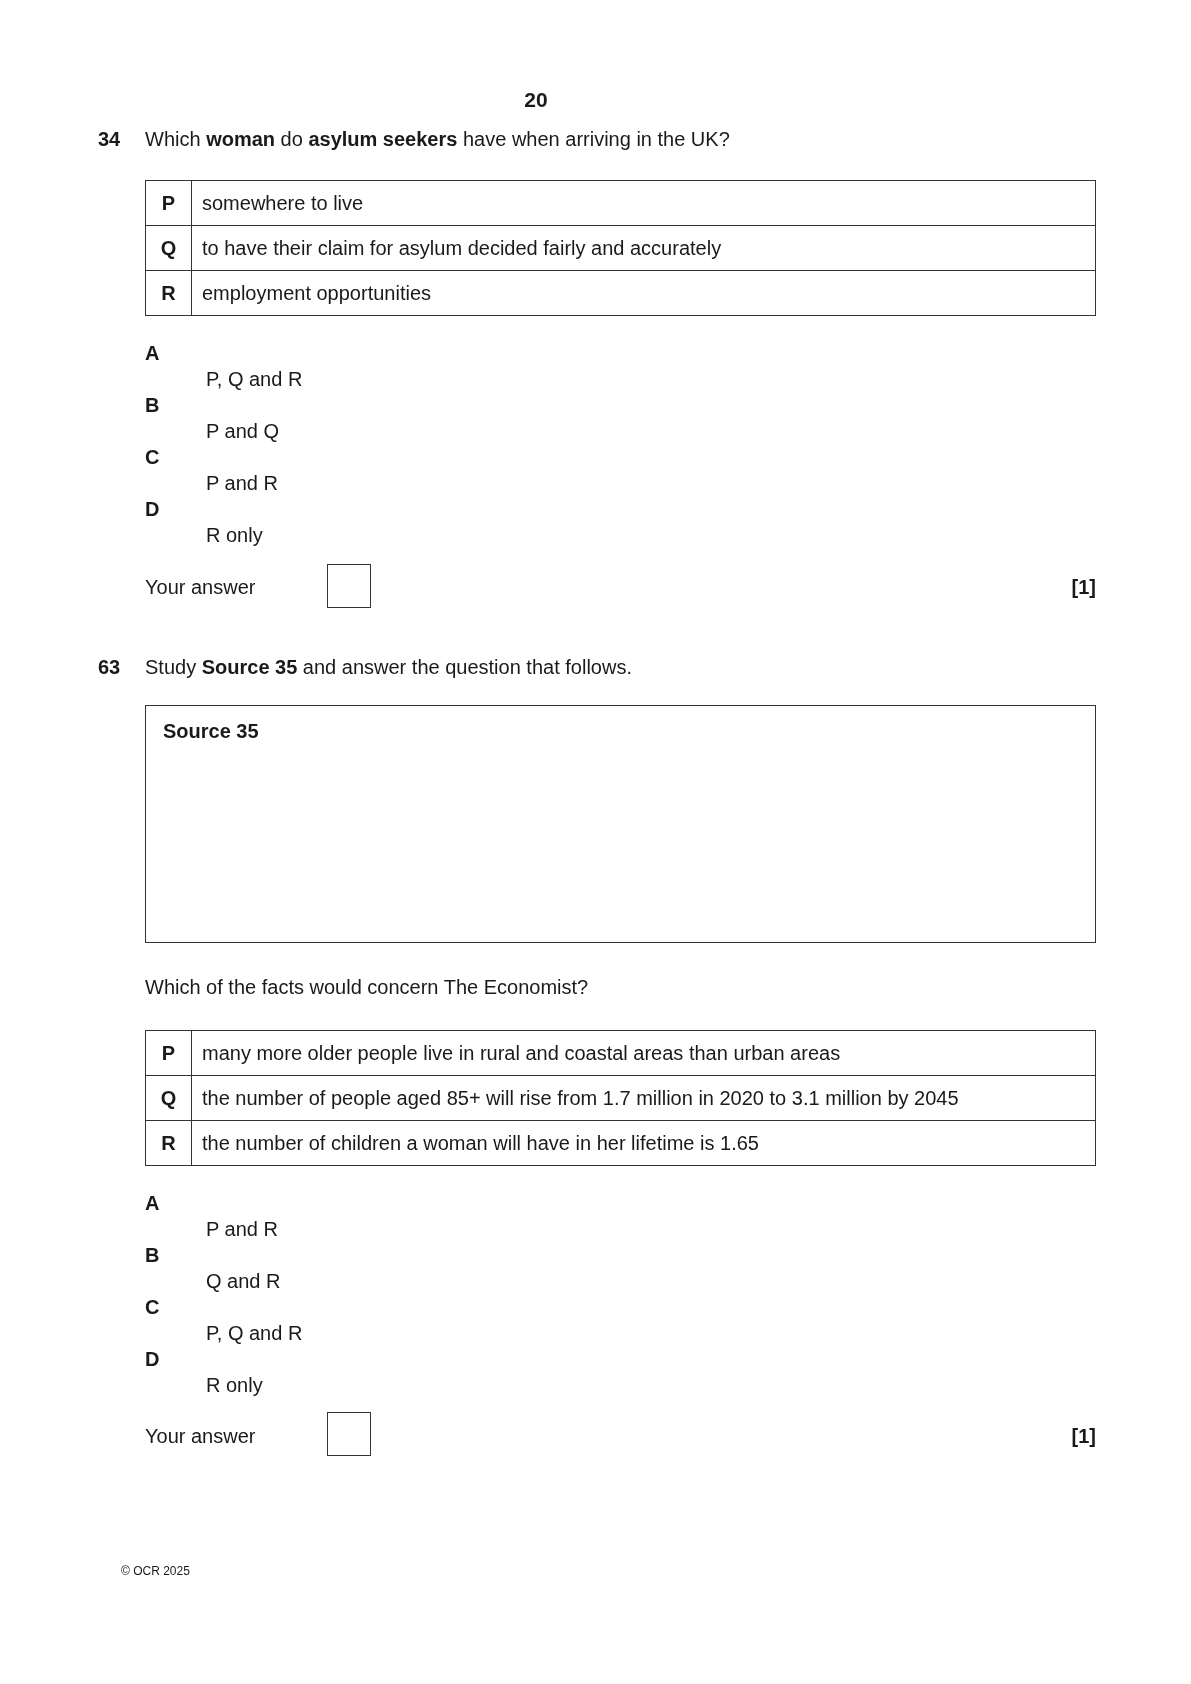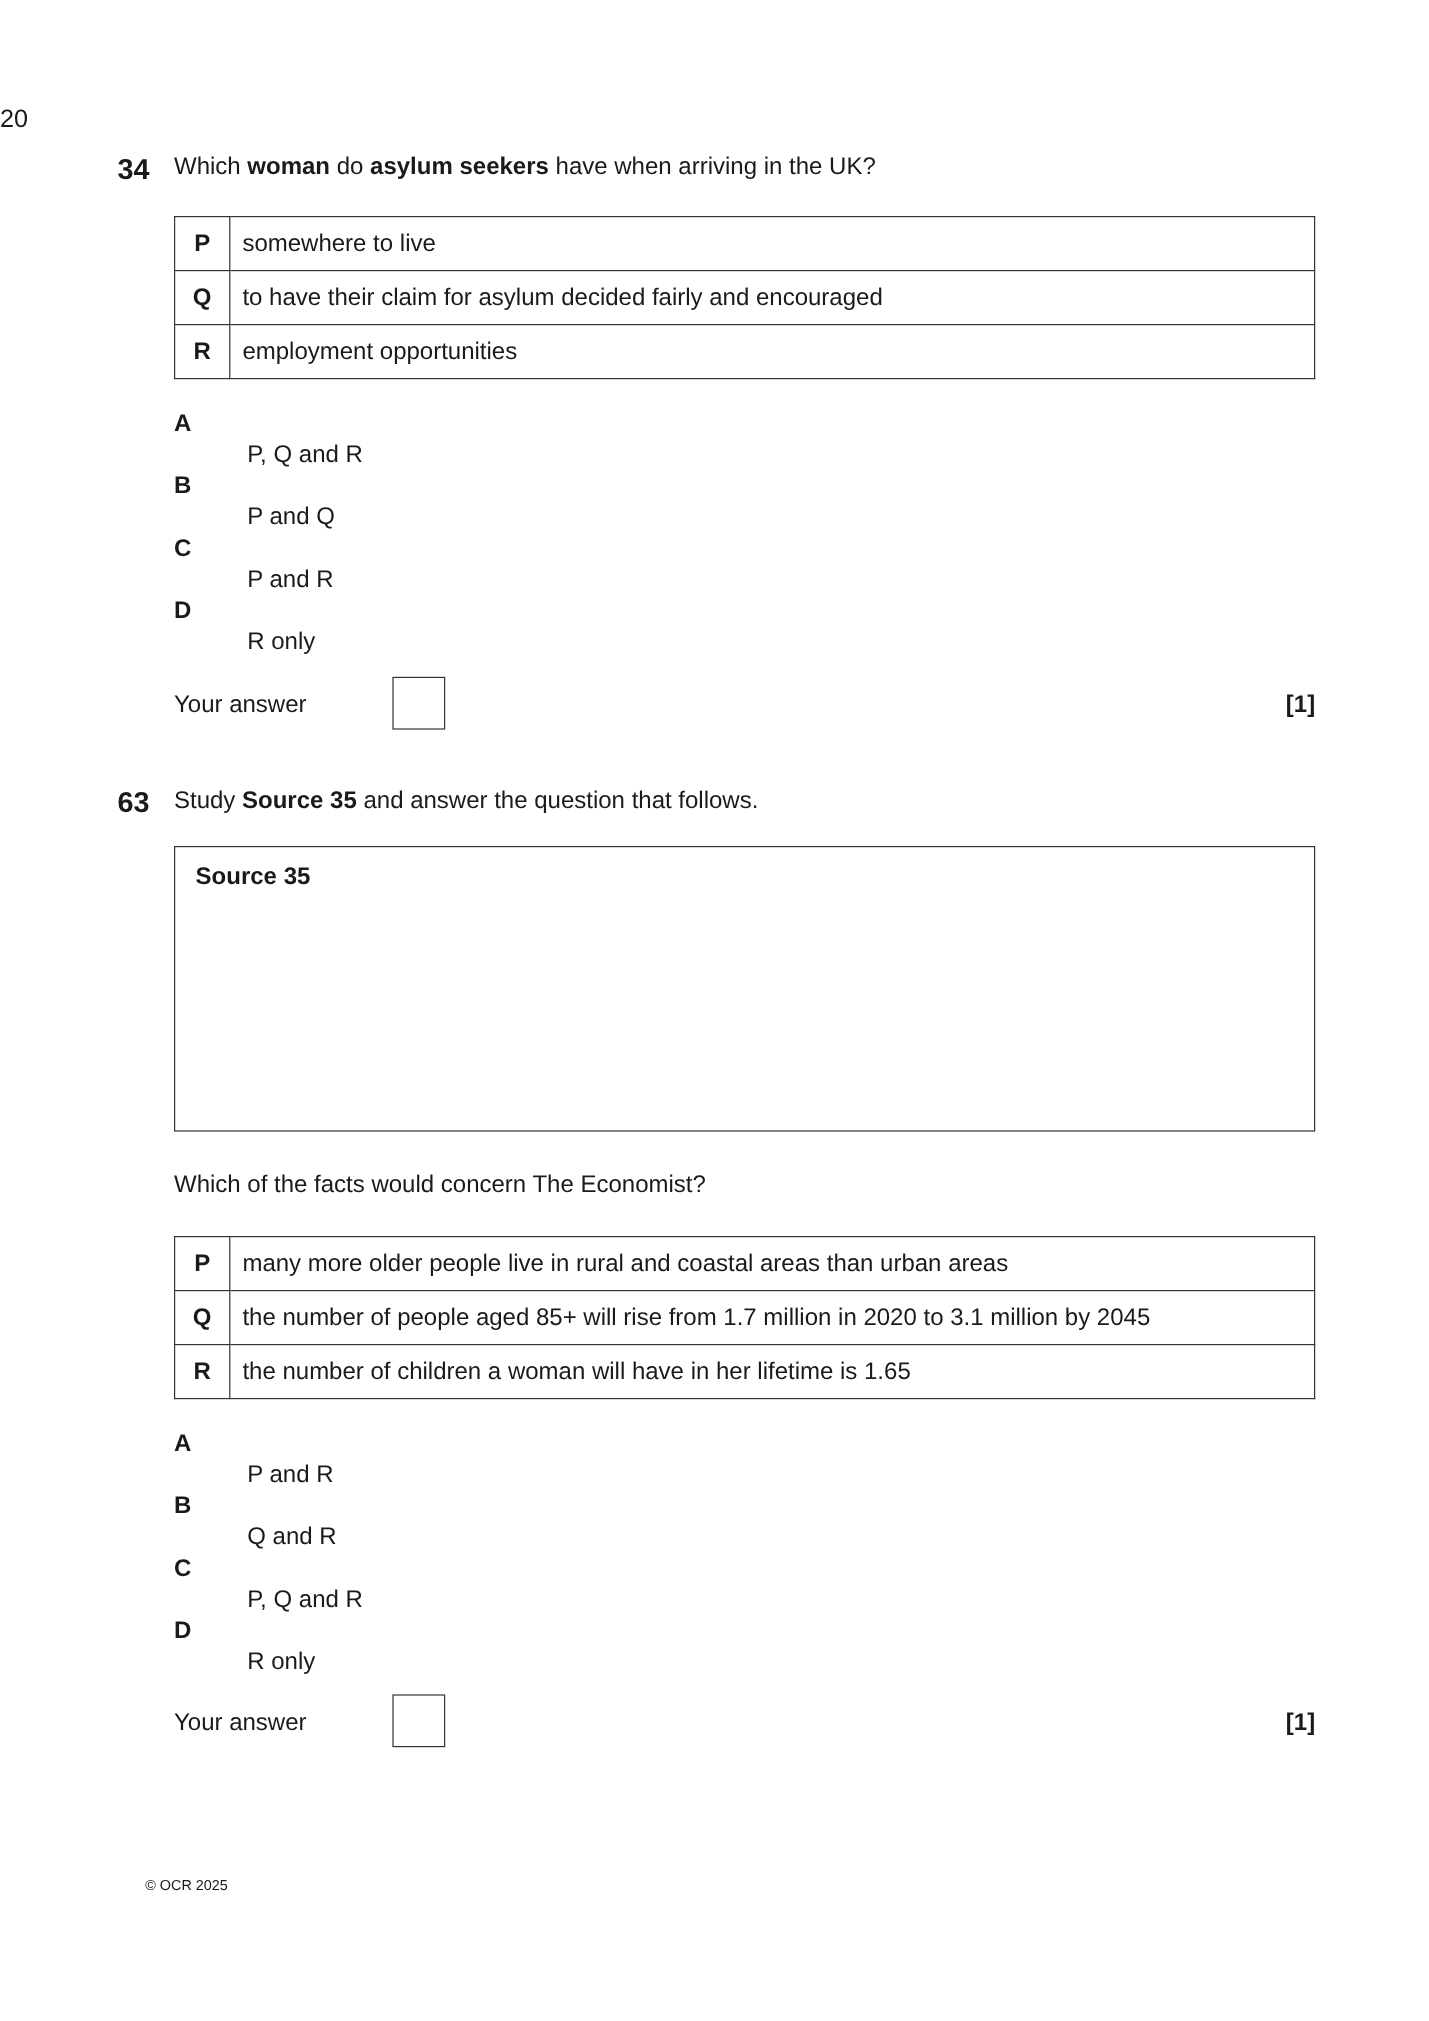--- a/index.html
+++ b/index.html
@@ -2,22 +2,22 @@
 <html><head>
   <meta charset="utf-8">
   <style>
     html, body { margin: 0; padding: 0; background: #ffffff; }
     body {
       width: 1191px; height: 1684px; position: relative; overflow: hidden;
       font-family: "Liberation Sans", sans-serif; color: #1a1a1a; font-size: 20px;
     }
     .abs { position: absolute; }
     .b { font-weight: bold; }
-    .page-number { left: 0; width: 1072px; top: 88px; text-align: left; font-weight: normal; font-size: 21px; }
-    .qnum { left: 98px; font-weight: bold; font-size: 24px; }
+    .page-number { left: 0; width: 1072px; top: 88px; text-align: center; font-weight: bold; font-size: 21px; }
+    .qnum { left: 98px; font-weight: bold; font-size: 20px; }
     .qtext { left: 145px; font-size: 20px; }
     table.stmt { position: absolute; left: 145px; width: 951px; border-collapse: collapse; }
     table.stmt td { border: 1.3px solid #333; height: 44px; padding: 0; font-size: 20px; vertical-align: middle; }
     table.stmt td.letter { width: 45px; text-align: center; font-weight: bold; }
     table.stmt td.txt { padding-left: 10px; }
     .opt-letter { left: 145px; font-weight: bold; font-size: 20px; }
     .opt-text { left: 206px; font-size: 20px; margin-top: 26px; }
     .your-answer { left: 145px; font-size: 20px; }
     .answer-box { left: 327px; width: 44px; height: 44px; border: 1.3px solid #333; box-sizing: border-box; background: #fff; }
     .marks { right: 95px; font-weight: bold; font-size: 20px; }
@@ -36,21 +36,21 @@
 </div>
 
 <table class="stmt" style="top:180px;">
   <tbody>
       <tr>
     <td class="letter">P</td>
     <td class="txt">somewhere to live</td>
   </tr>
   <tr>
     <td class="letter">Q</td>
-    <td class="txt">to have their claim for asylum decided fairly and encouraged</td>
+    <td class="txt">to have their claim for asylum decided fairly and accurately</td>
   </tr>
   <tr>
     <td class="letter">R</td>
     <td class="txt">employment opportunities</td>
   </tr>
 </tbody>
   </table>
 
 <div class="abs opt-letter" style="top:342px;">A</div>
 <div class="abs opt-text" style="top:342px;">P, Q and R</div>

